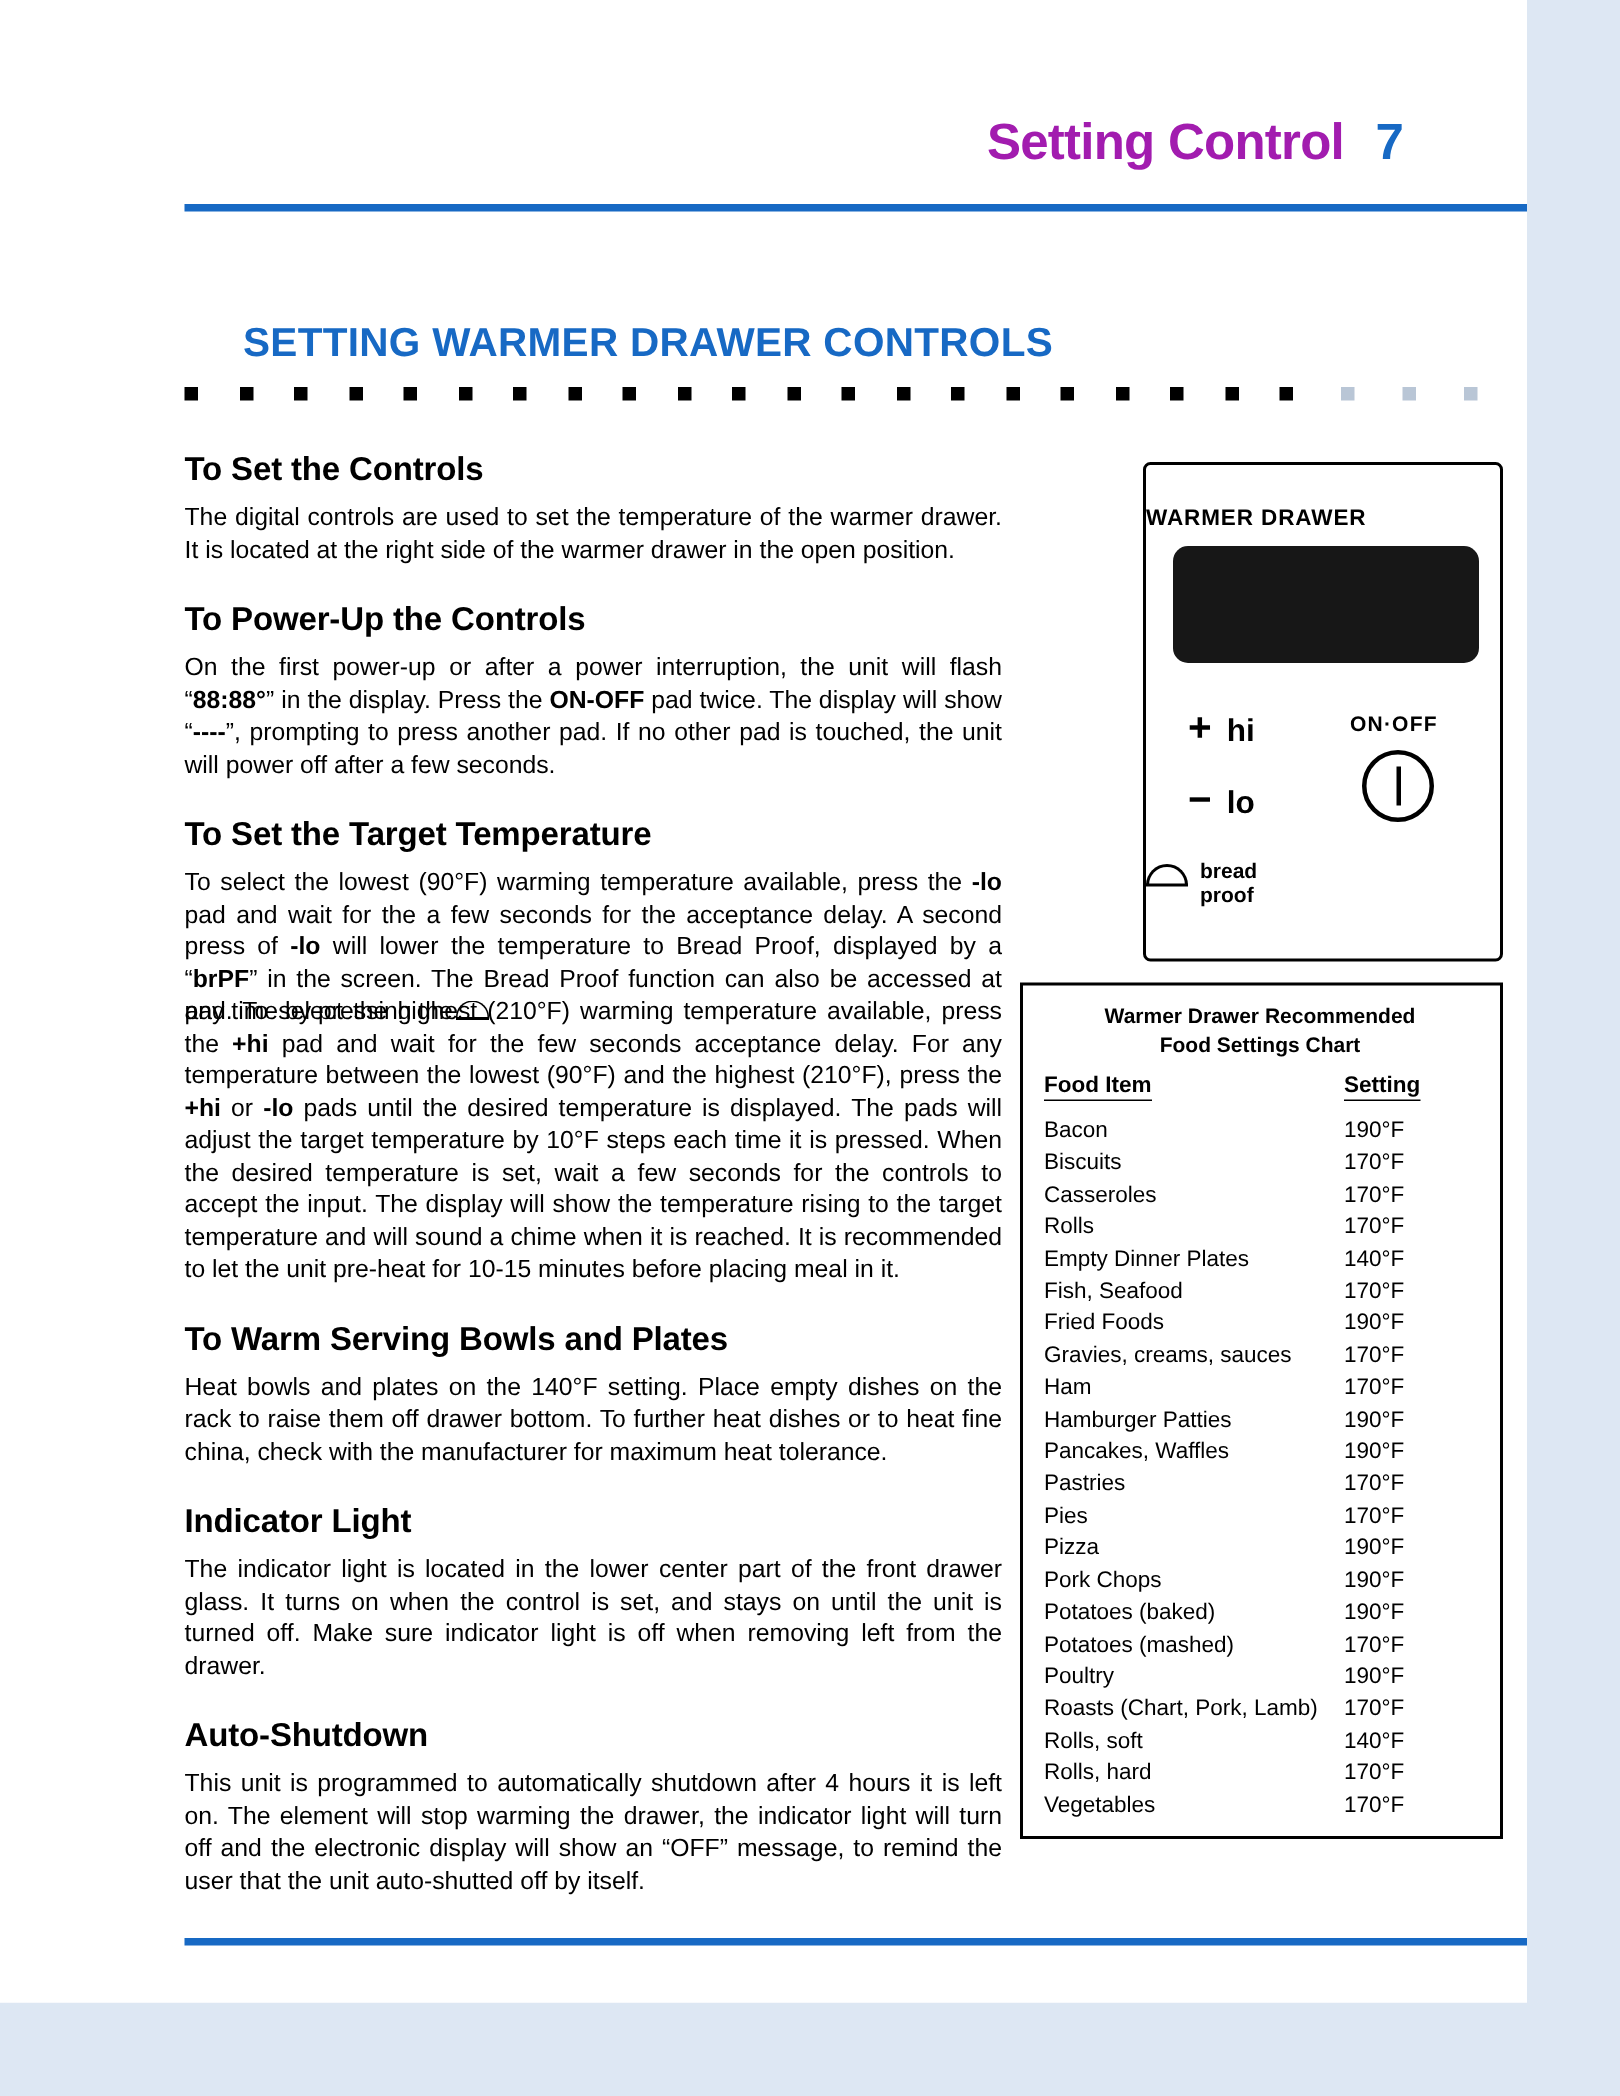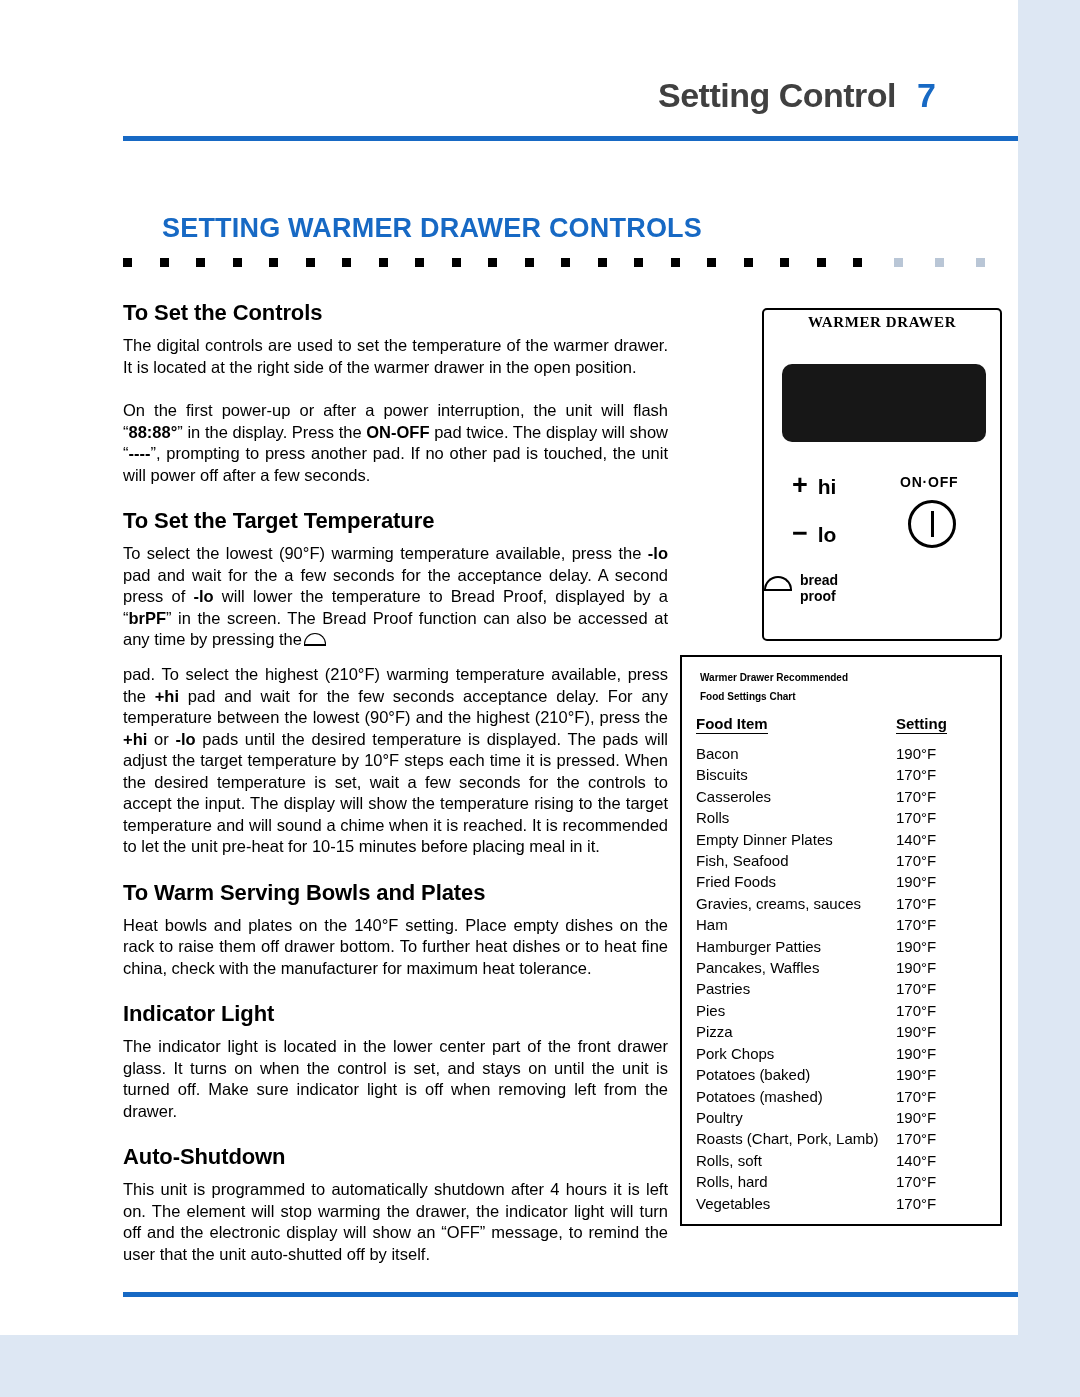--- a/index.html
+++ b/index.html
@@ -40,21 +40,21 @@
   }
 
   
   .hdr-title {
     position: absolute;
     right: 122px;
     top: 76px;
     font-size: 34px;
     font-weight: bold;
     letter-spacing: -0.5px;
-    color: #404040;
+    color: #a21caf;
     text-align: center;
   }
   .hdr-num {
     position: absolute;
     right: 82px;
     top: 76px;
     font-size: 34px;
     font-weight: bold;
     color: #1769c4;
   }
@@ -129,27 +129,26 @@
     top: 308px;
     width: 240px;
     height: 333px;
     background: #ffffff;
     border: 2px solid #000;
     border-radius: 5px;
     box-sizing: border-box;
   }
   .panel-title {
     position: absolute;
-    top: 4px;
+    top: 27px;
     left: 0; right: 0;
-    text-align: center;
+    text-align: left;
     font-size: 15px;
     font-weight: bold;
     letter-spacing: 0.6px;
-    font-family: Liberation Serif, serif;
   }
   .panel-display {
     position: absolute;
     left: 18px;
     top: 54px;
     width: 204px;
     height: 78px;
     background: #171717;
     border-radius: 10px;
   }
@@ -244,24 +243,24 @@
   .chart {
     position: absolute;
     left: 680px;
     top: 655px;
     width: 322px;
     border: 2px solid #000;
     box-sizing: border-box;
     background: #fff;
   }
   .chart-title {
-    text-align: left;
-    font-size: 10px;
-    font-weight: bold;
-    padding: 11px 10px 9px 18px;
+    text-align: center;
+    font-size: 14px;
+    font-weight: bold;
+    padding: 11px 10px 9px 8px;
     line-height: 19px;
   }
   .chart-head {
     display: flex;
     padding: 0 14px 3px 14px;
     font-size: 15px;
     font-weight: bold;
   }
   .chart-head .c1 { width: 200px; }
   .chart-head .c1 span, .chart-head .c2 span {
@@ -326,20 +325,21 @@
       <span style="left: 730px;"></span>
       <span class="lt" style="left: 771px;"></span>
       <span class="lt" style="left: 812px;"></span>
       <span class="lt" style="left: 853px;"></span>
     </div>
 
   <div class="col-left" style="top:300px;">
     <h3 class="sub">To Set the Controls</h3>
     <p class="body">The digital controls are used to set the temperature of the warmer drawer. It is located at the right side of the warmer drawer in the open position.</p>
 
+    <h3 class="sub">To Power-Up the Controls</h3>
     <p class="body"><span>On the first power-up or after  a power interruption, the unit will flash “</span><span class="b">88:88°</span><span>” in the display. Press the </span><span class="b">ON-OFF</span><span> pad twice. The display will show “</span><span class="b">----</span><span>”, prompting to press another pad. If no other pad is touched, the unit will power off after a few seconds.</span></p>
 
     <h3 class="sub">To Set the Target Temperature</h3>
     <p class="body" style="margin-bottom:6px;"><span>To select the lowest (90°F) warming temperature available, press the </span><span class="b">-lo</span><span> pad and wait for the a few seconds for the acceptance delay. A second press of </span><span class="b">-lo</span><span> will lower the temperature to Bread Proof, displayed by a “</span><span class="b">brPF</span><span>” in the screen. The Bread Proof function can also be accessed at any time by pressing the</span><span class="inline-bread"><span class="d"></span><span class="b2"></span></span></p>
   </div>
 
   <div class="col-wide" style="top:664px; width:545px;">
     <p class="body"><span>pad. To select the highest (210°F) warming temperature available, press the </span><span class="b">+hi</span><span> pad and wait for the few seconds acceptance delay. For any temperature between the lowest (90°F) and the highest (210°F), press the </span><span class="b">+hi</span><span> or </span><span class="b">-lo</span><span> pads until the desired temperature is displayed. The pads will adjust the target temperature by 10°F steps each time it is pressed. When the desired temperature is set, wait a few seconds for the controls to accept the input. The display will show the temperature rising to the target temperature and will sound a chime when it is reached. It is recommended to let the unit pre-heat for 10-15 minutes before placing meal in it.</span></p>
 
     <h3 class="sub">To Warm Serving Bowls and Plates</h3>

